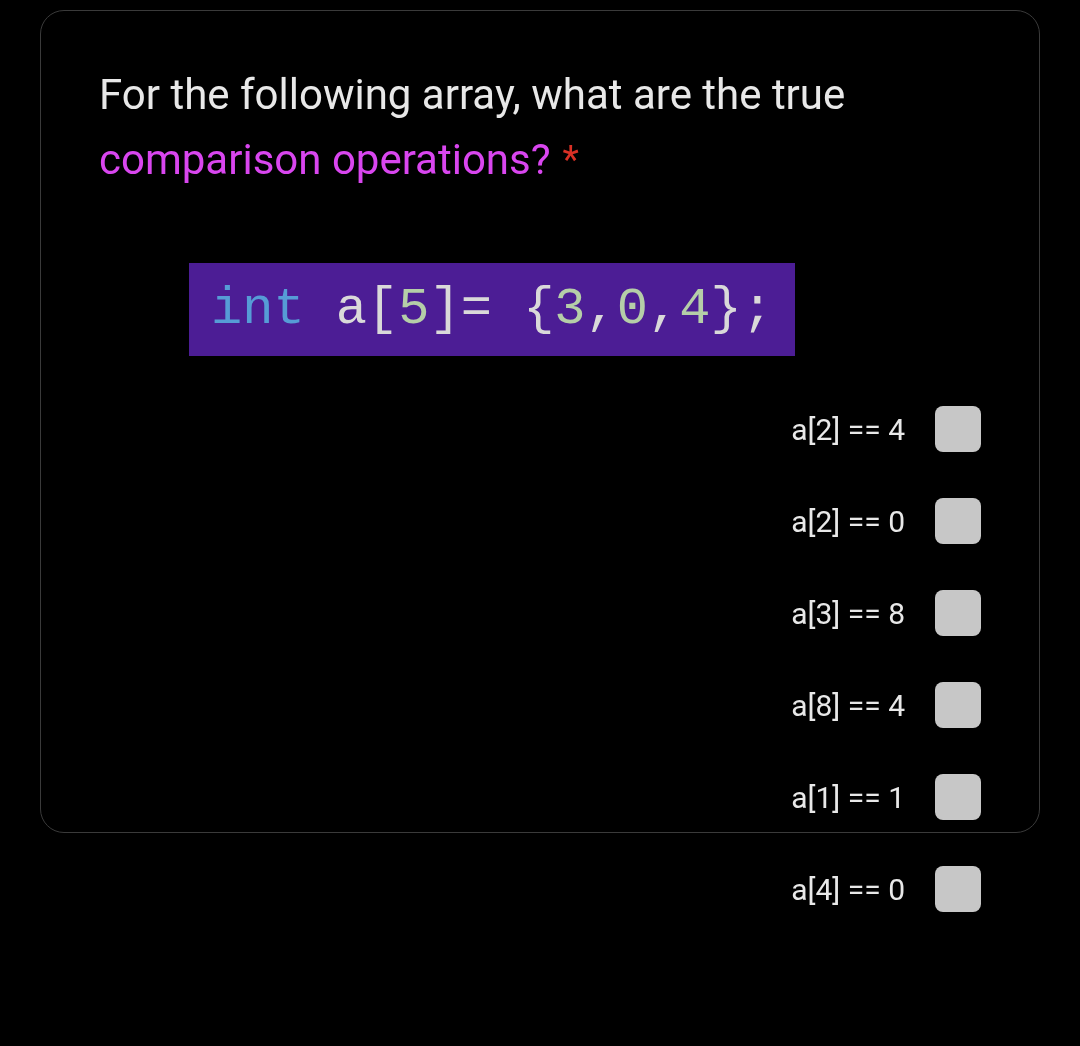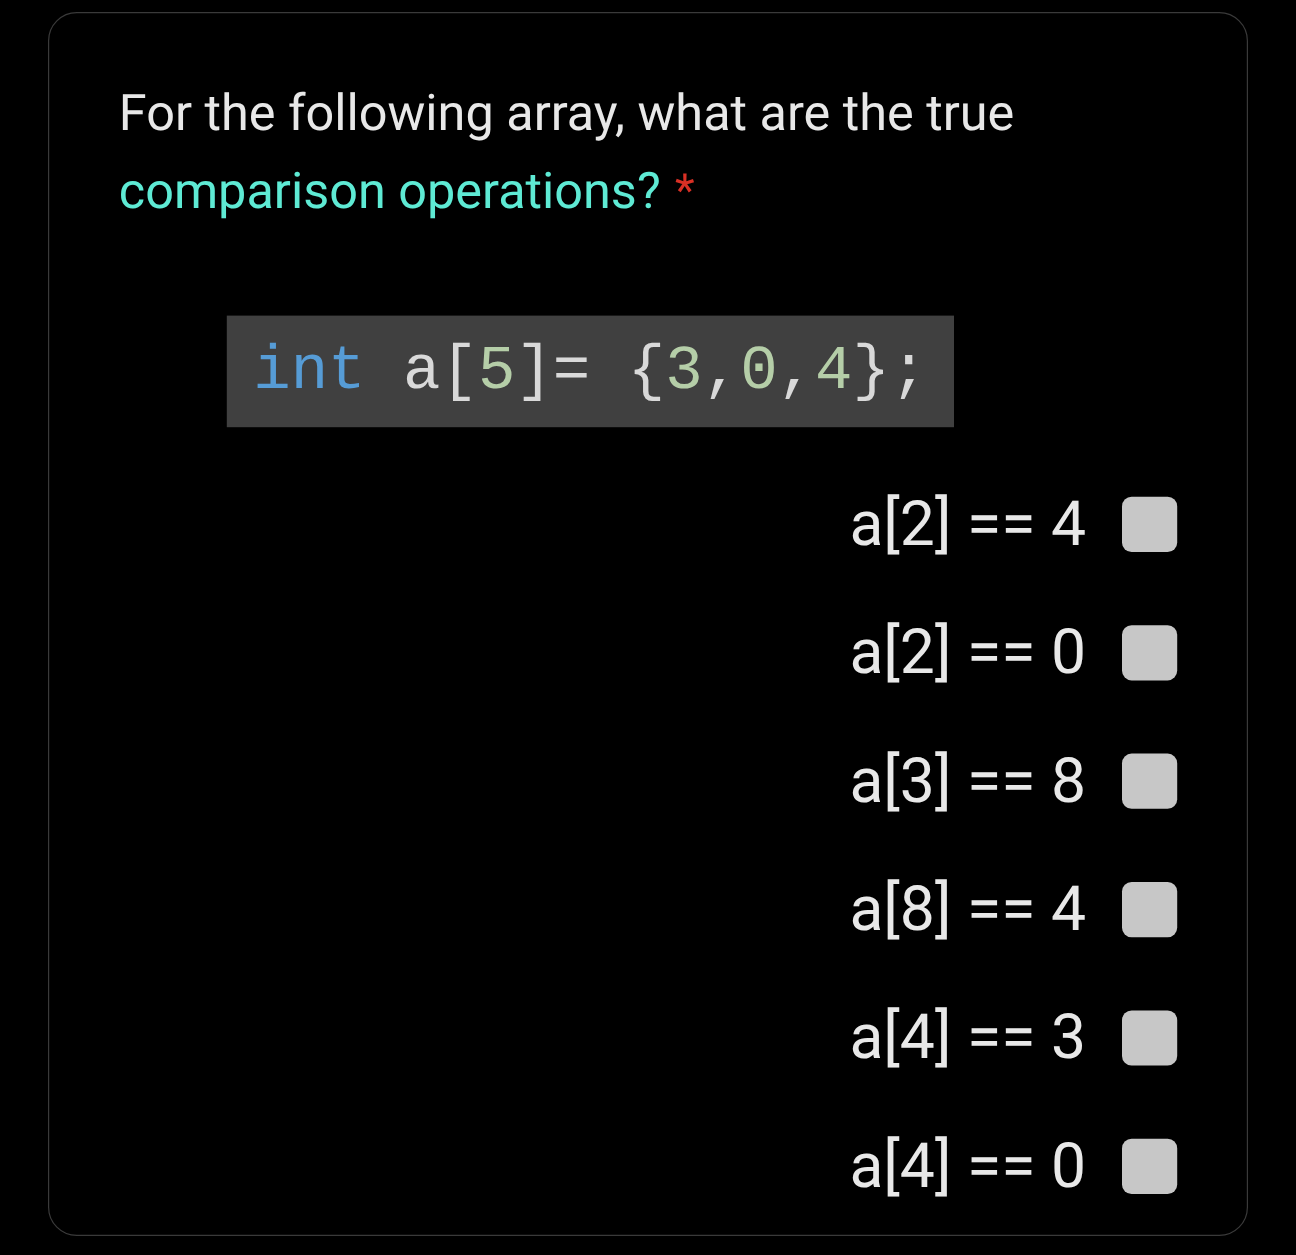--- a/index.html
+++ b/index.html
@@ -12,56 +12,56 @@
       width: 1080px;
       height: 1046px;
       font-family: "Segoe UI", Roboto, Arial, sans-serif;
       color: #e8e8e8;
       padding: 10px 40px;
     }
     .card {
       border: 1px solid #3a3a3a;
       border-radius: 24px;
       padding: 52px 58px 80px 58px;
-      height: 1020px;
+      height: 823px;
     }
     .question-block {
       text-align: right;
       direction: rtl;
     }
     .question-line {
       font-size: 42px;
       color: #e8e8e8;
       line-height: 1.5;
       direction: ltr;
       text-align: left;
       unicode-bidi: isolate;
     }
     .question-line2 {
       font-size: 42px;
-      color: #5eead4;
+      color: #d946ef;
       line-height: 1.6;
       direction: ltr;
       unicode-bidi: isolate;
     }
     .required {
       color: #d93025;
       font-size: 38px;
       margin-right: 12px;
       margin-left: 12px;
       vertical-align: middle;
     }
     .code-wrap {
       margin-top: 70px;
       margin-bottom: 30px;
       margin-left: 90px;
     }
     .code-block {
       display: inline-block;
-      background: #404040;
+      background: #4c1d95;
       padding: 14px 22px;
       font-family: Consolas, "Courier New", monospace;
       font-size: 52px;
       line-height: 1.25;
       color: #e0e0e0;
     }
     .kw { color: #569cd6; }
     .ident { color: #d9d9d9; }
     .brkt { color: #d9d9d9; }
     .num { color: #b5cea8; }
@@ -70,21 +70,21 @@
       margin-top: 50px;
     }
     .option-row {
       display: flex;
       justify-content: flex-end;
       align-items: center;
       margin-bottom: 46px;
       gap: 30px;
     }
     .option-label {
-      font-size: 52px;
+      font-size: 30px;
       color: #e8e8e8;
       font-family: "Segoe UI", Roboto, Arial, sans-serif;
       text-align: right;
     }
     .checkbox {
       width: 46px;
       height: 46px;
       background: #c7c7c7;
       border-radius: 8px;
       flex-shrink: 0;
@@ -119,21 +119,21 @@
     </div>
     <div class="option-row">
       <span class="option-label">a[3] == 8</span>
       <div class="checkbox"></div>
     </div>
     <div class="option-row">
       <span class="option-label">a[8] == 4</span>
       <div class="checkbox"></div>
     </div>
     <div class="option-row">
-      <span class="option-label">a[4] == 3</span>
+      <span class="option-label">a[1] == 1</span>
       <div class="checkbox"></div>
     </div>
     <div class="option-row">
       <span class="option-label">a[4] == 0</span>
       <div class="checkbox"></div>
     </div>
   </div>
 
 </div>
 

